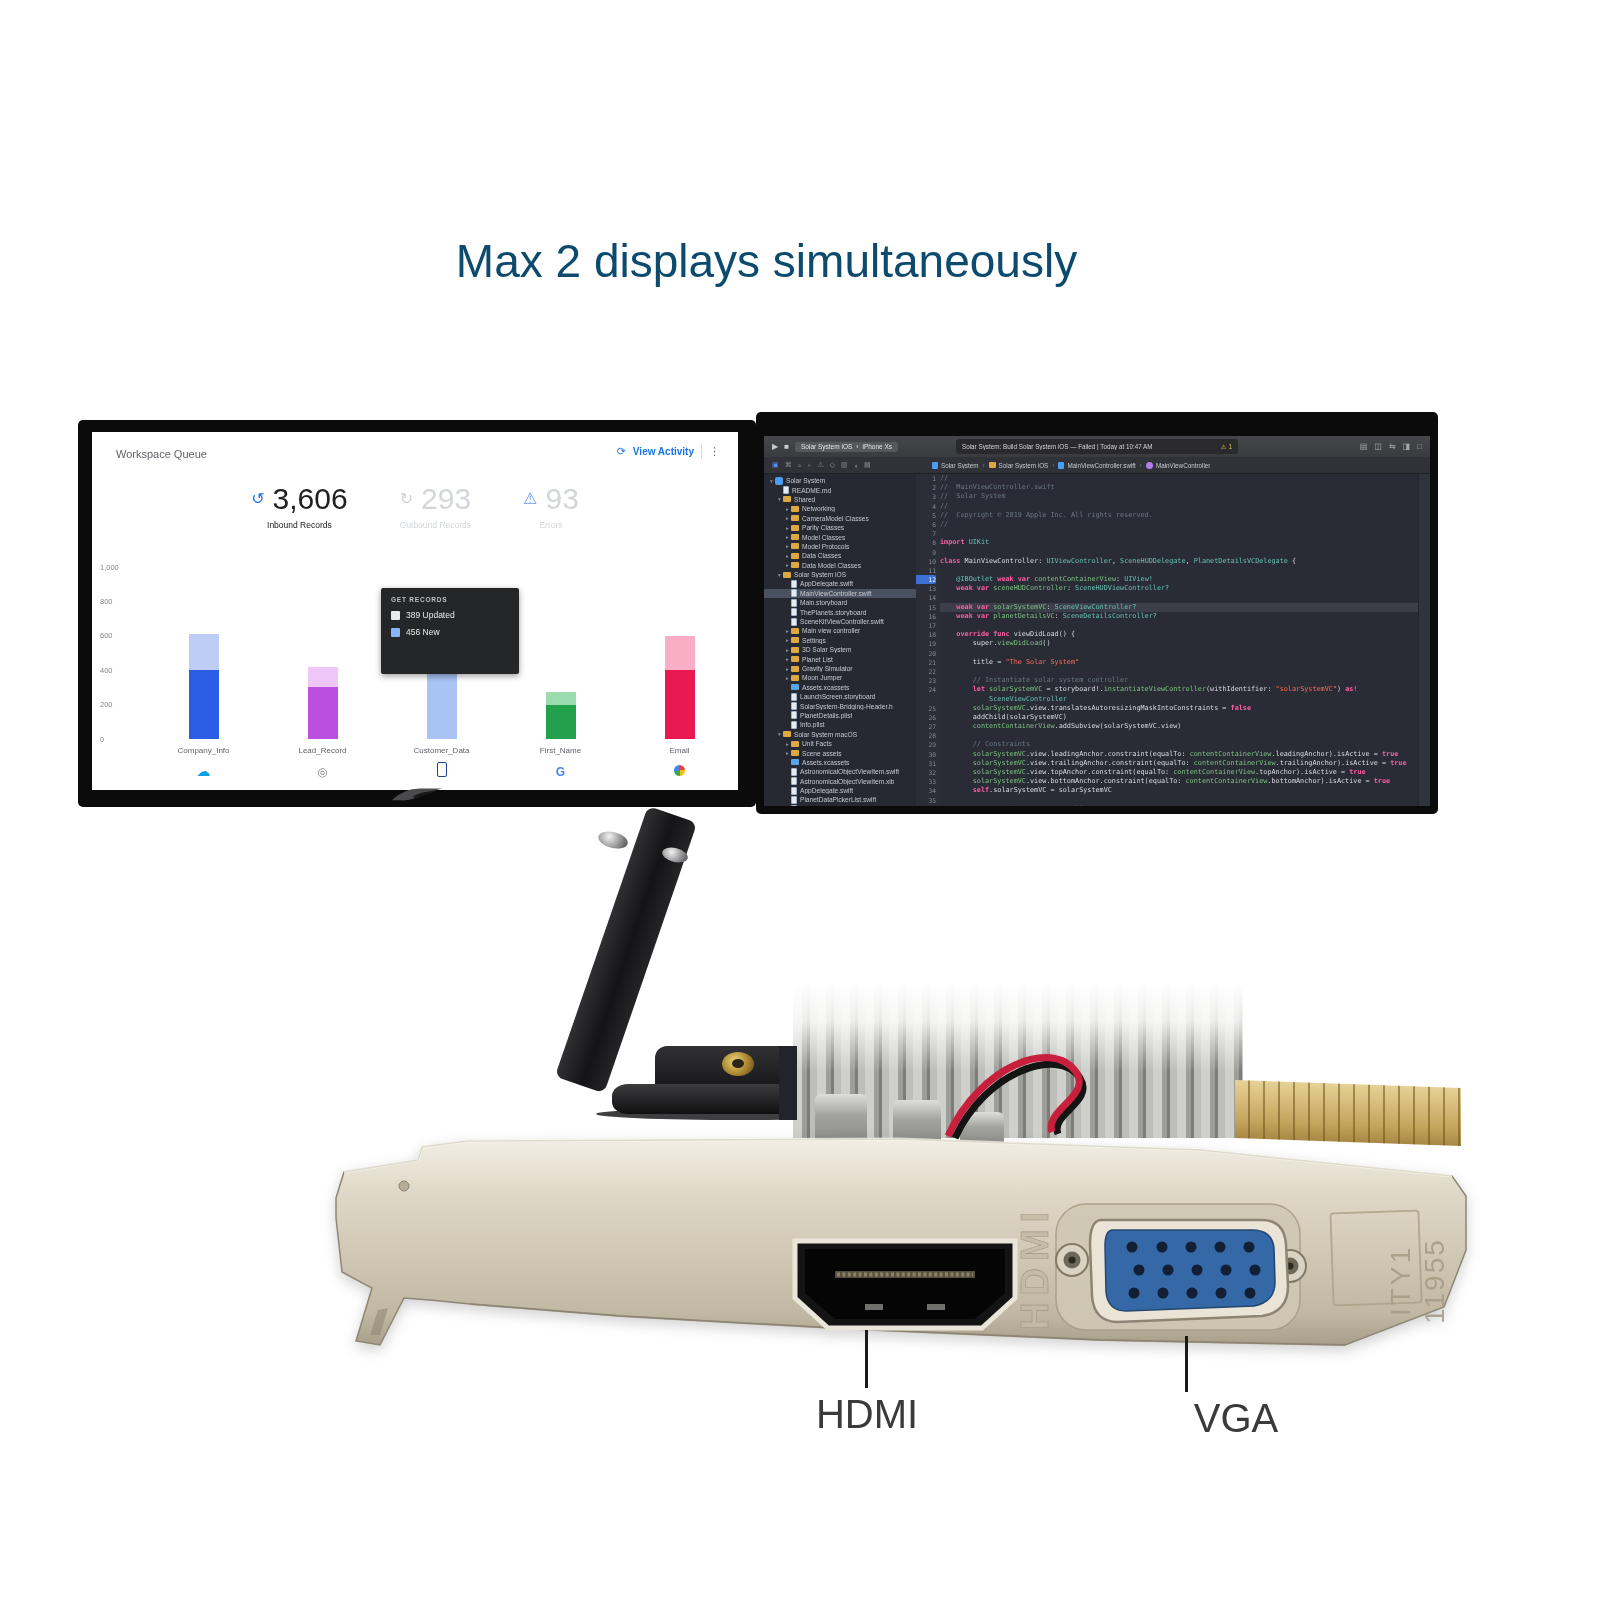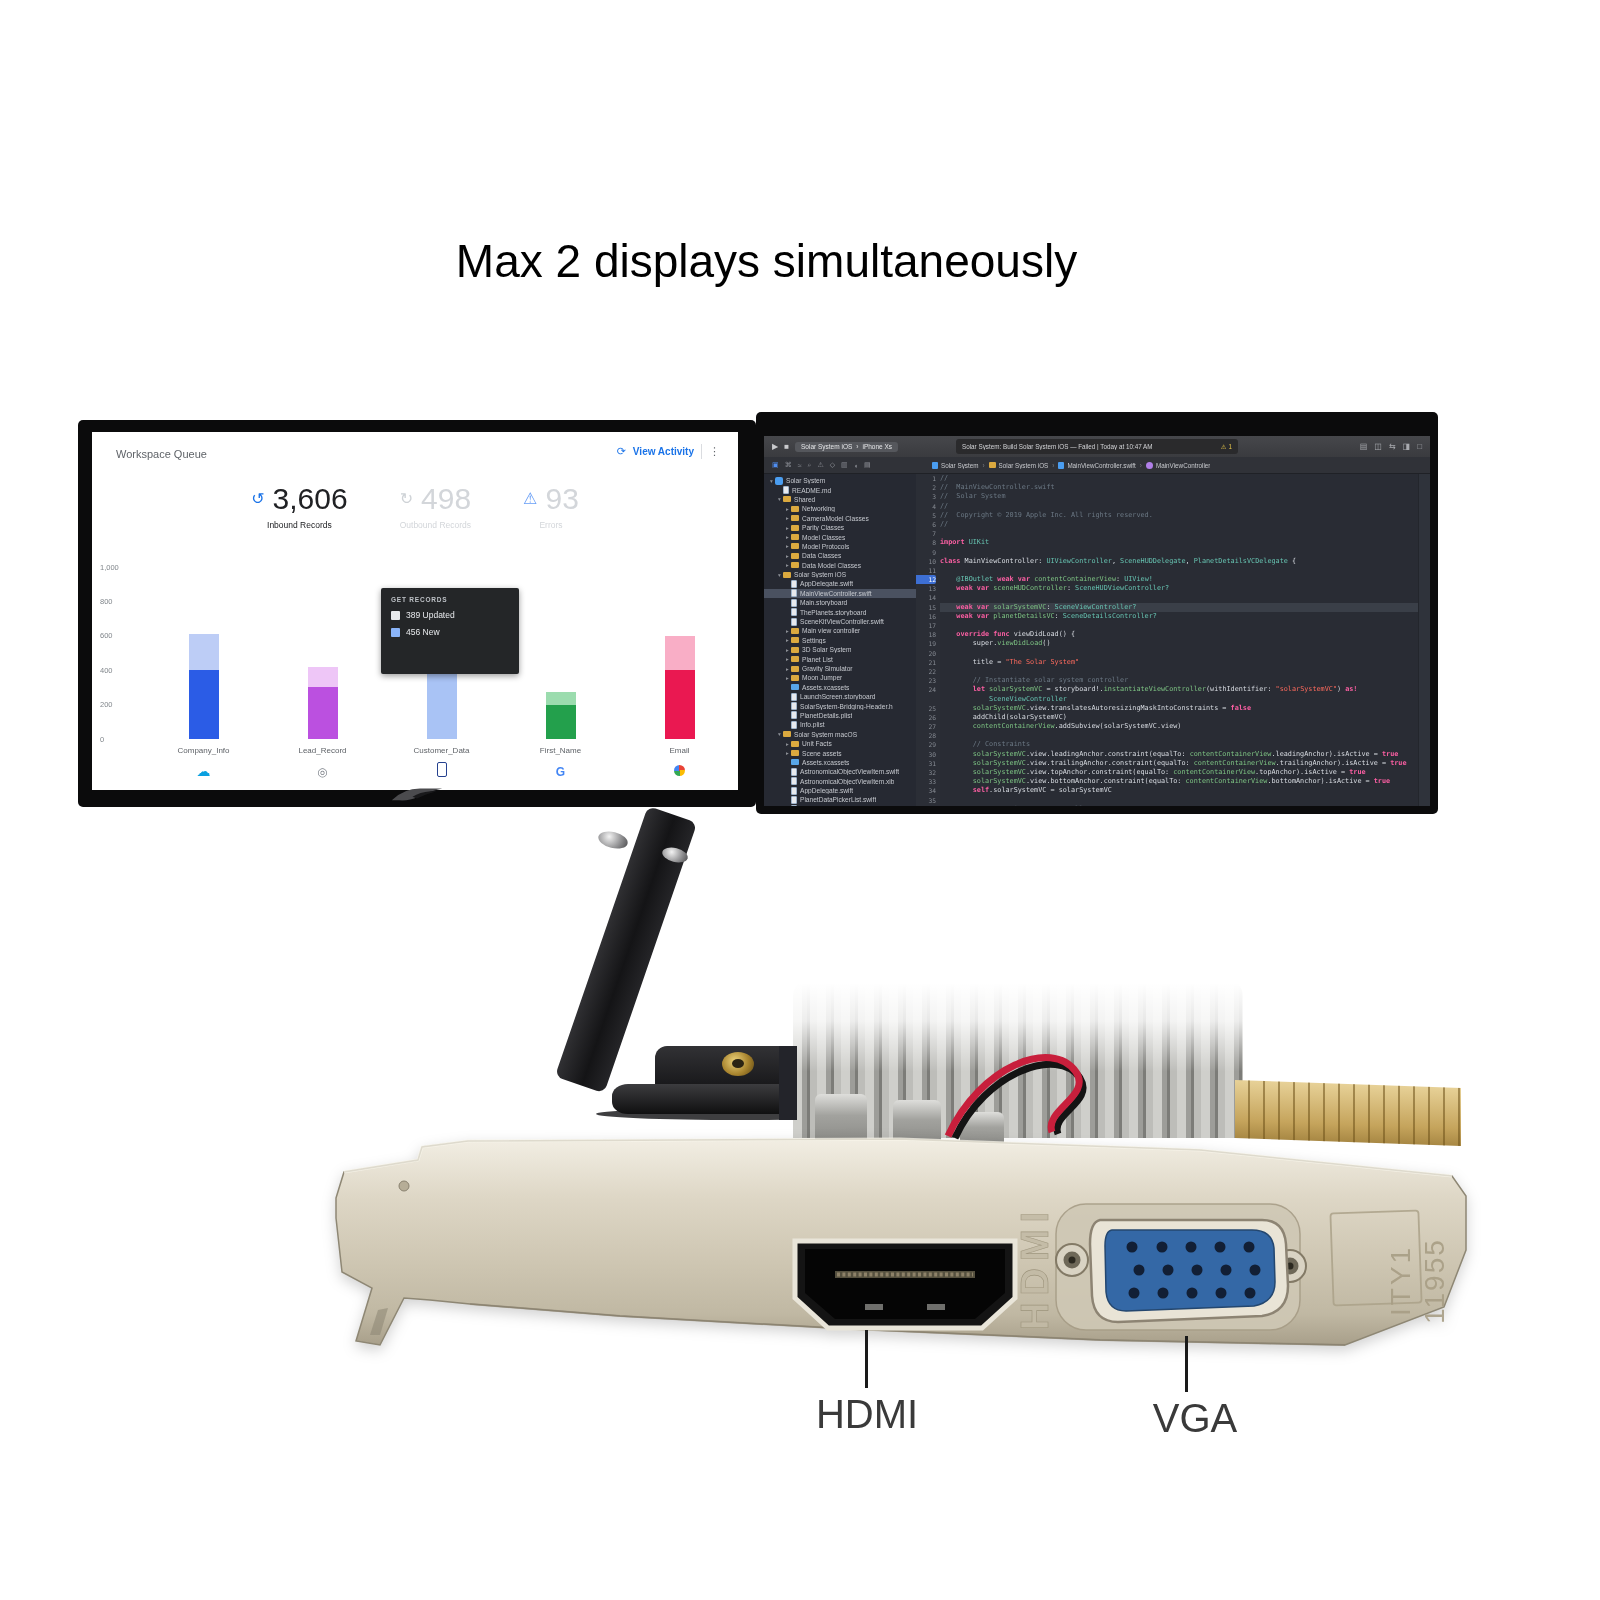--- a/index.html
+++ b/index.html
@@ -3,21 +3,21 @@
 <meta charset="utf-8">
 <style>
   html,body{margin:0;padding:0;background:#fff;}
   .page{position:relative;width:1600px;height:1600px;background:#fff;overflow:hidden;
         font-family:"Liberation Sans",sans-serif;}
 
   
   .headline{position:absolute;top:86px;left:0;width:1600px;text-align:center;
             font-size:97px;font-weight:700;color:#3e4043;letter-spacing:-2px;}
   .subhead{position:absolute;top:234px;left:0;width:1533px;text-align:center;
-           font-size:46px;font-weight:400;color:#000000;}
+           font-size:46px;font-weight:400;color:#0c4a6e;}
 
   
   .monitor{position:absolute;background:#0b0b0c;border-radius:5px;z-index:2;}
   #monitor-left{left:78px;top:420px;width:678px;height:387px;}
   #monitor-right{left:756px;top:412px;width:682px;height:402px;}
   .screen-left{position:absolute;left:14px;top:12px;width:646px;height:358px;background:#fff;}
   .chin{position:absolute;left:0;bottom:0;width:100%;height:26px;display:flex;align-items:center;justify-content:center;}
   .screen-right{position:absolute;left:8px;top:24px;width:666px;height:370px;background:#292c34;
                 display:flex;flex-direction:column;overflow:hidden;}
 
@@ -141,21 +141,21 @@
             background:repeating-linear-gradient(90deg,transparent 0 13px,rgba(110,82,25,.55) 13px 15px);}
   .wire-svg{position:absolute;left:900px;top:1030px;z-index:2;}
   .bracket-svg{position:absolute;left:300px;top:1120px;z-index:3;filter:drop-shadow(0 5px 7px rgba(0,0,0,.18));}
 
   
   .pointer-line{position:absolute;width:3px;background:#1a1a1a;z-index:4;}
   #line-hdmi{left:865px;top:1330px;height:58px;}
   #line-vga{left:1185px;top:1336px;height:56px;}
   .port-label{position:absolute;width:160px;text-align:center;font-size:40px;color:#3a3a3a;z-index:4;}
   #label-hdmi{left:787px;top:1392px;}
-  #label-vga{left:1115px;top:1396px;}
+  #label-vga{left:1156px;top:1396px;}
 </style>
 </head>
 <body>
 
 <div class="page">
 
   <div class="subhead">Max 2 displays simultaneously</div>
 
   <div class="stand-shadow"></div>
   <div class="stand-arm"></div>
@@ -179,21 +179,21 @@
             <div class="stat primary">
               <div class="stat-top">
                 <span class="stat-icon" style="color: rgb(26, 115, 232);">↺</span>
                 <span class="stat-value">3,606</span>
               </div>
               <div class="stat-label">Inbound Records</div>
             </div>
             <div class="stat muted">
               <div class="stat-top">
                 <span class="stat-icon" style="color: rgb(206, 210, 214);">↻</span>
-                <span class="stat-value">498</span>
+                <span class="stat-value">293</span>
               </div>
               <div class="stat-label">Outbound Records</div>
             </div>
             <div class="stat muted">
               <div class="stat-top">
                 <span class="stat-icon" style="color: rgb(102, 157, 246);">⚠︎</span>
                 <span class="stat-value">93</span>
               </div>
               <div class="stat-label">Errors</div>
             </div>

